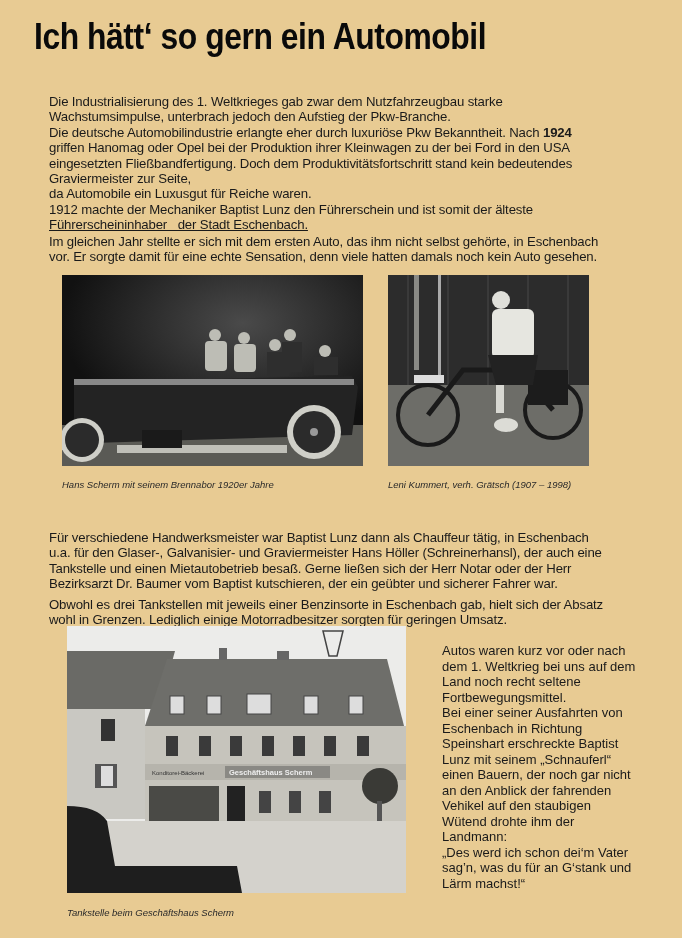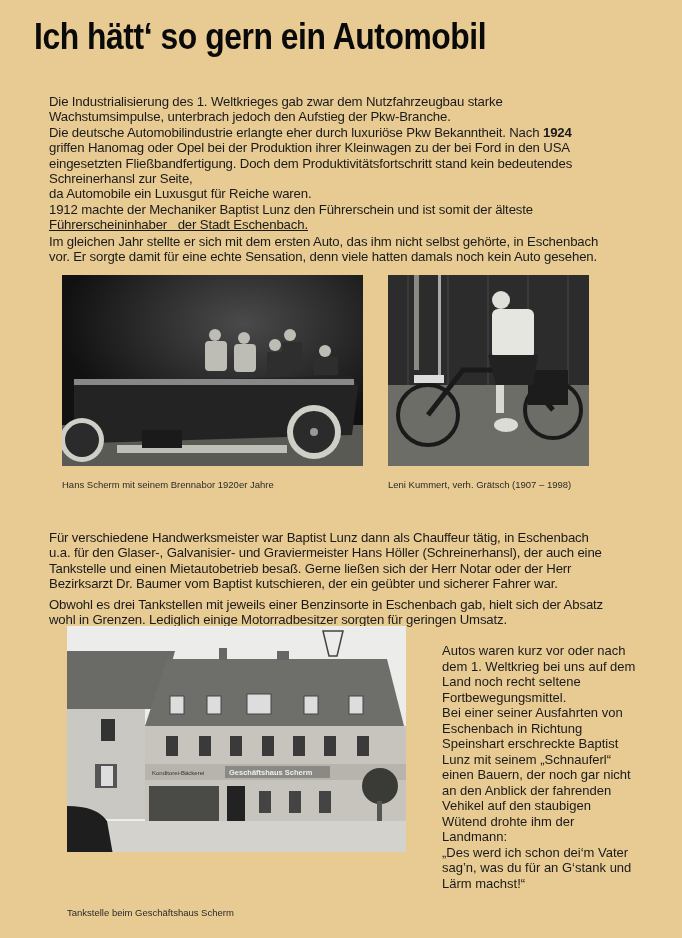--- a/index.html
+++ b/index.html
@@ -22,41 +22,41 @@
     font-size:13.2px; line-height:15.4px; margin:16px;
     letter-spacing:-0.15px;
   }
   .para .line { display:block; white-space:nowrap; }
   .para b { font-weight:bold; }
   .photo {
     position:absolute; overflow:hidden;
     background:#1c1c1c;
   }
   .caption {
-    position:absolute; font-size:9.5px;
+    position:absolute; font-style:italic; font-size:9.5px;
     color:#2a2a2a; white-space:nowrap; margin:0;
   }
   .side {
     position:absolute; left:426px; top:627px; width:225px;
     font-size:13px; line-height:15.5px; margin:16px;
   }
   .side .line { display:block; white-space:nowrap; }
 </style>
 </head>
 <body>
 
 <h1 class="title">Ich hätt‘ so gern ein Automobil</h1>
 
 <p class="para" style="top:78px;">
   <span class="line">Die Industrialisierung des 1. Weltkrieges gab zwar dem Nutzfahrzeugbau starke</span>
   <span class="line">Wachstumsimpulse, unterbrach jedoch den Aufstieg der Pkw-Branche.</span>
   <span class="line"><span>Die deutsche Automobilindustrie erlangte eher durch luxuriöse Pkw Bekanntheit. Nach </span><b>1924</b></span>
   <span class="line">griffen Hanomag oder Opel bei der Produktion ihrer Kleinwagen zu der bei Ford in den USA</span>
   <span class="line">eingesetzten Fließbandfertigung. Doch dem Produktivitätsfortschritt stand kein bedeutendes</span>
-  <span class="line">Schreinerhansl zur Seite,</span>
+  <span class="line">Graviermeister zur Seite,</span>
   <span class="line">da Automobile ein Luxusgut für Reiche waren.</span>
 </p>
 
 <p class="para" style="top:186px;">
   <span class="line" style="white-space:pre;">1912 machte der Mechaniker Baptist Lunz den Führerschein und ist somit der älteste</span>
   <span class="line" style="white-space:pre;text-decoration:underline;">Führerscheininhaber   der Stadt Eschenbach.</span>
 </p>
 
 <p class="para" style="top:218px;">
   <span class="line">Im gleichen Jahr stellte er sich mit dem ersten Auto, das ihm nicht selbst gehörte, in Eschenbach</span>
@@ -137,21 +137,21 @@
   <span class="line">u.a. für den Glaser-, Galvanisier- und Graviermeister Hans Höller (Schreinerhansl), der auch eine</span>
   <span class="line">Tankstelle und einen Mietautobetrieb besaß. Gerne ließen sich der Herr Notar oder der Herr</span>
   <span class="line">Bezirksarzt Dr. Baumer vom Baptist kutschieren, der ein geübter und sicherer Fahrer war.</span>
 </p>
 
 <p class="para" style="top:581px;">
   <span class="line">Obwohl es drei Tankstellen mit jeweils einer Benzinsorte in Eschenbach gab, hielt sich der Absatz</span>
   <span class="line">wohl in Grenzen. Lediglich einige Motorradbesitzer sorgten für geringen Umsatz.</span>
 </p>
 
-<div class="photo" style="left:67px; top:626px; width:339px; height:226px; background:#22c55e;">
+<div class="photo" style="left:67px; top:626px; width:339px; height:267px; background:#22c55e;">
   <svg width="339" height="267" viewBox="0 0 339 267">
     <rect width="339" height="267" fill="#ececea"></rect>
 
     <polygon points="0,25 108,25 92,83 0,83" fill="#6a6a66"></polygon>
     <rect x="0" y="83" width="78" height="110" fill="#c9c8c2"></rect>
     <rect x="34" y="93" width="14" height="22" fill="#333"></rect>
     <rect x="28" y="138" width="22" height="24" fill="#555"></rect>
     <rect x="34" y="140" width="12" height="20" fill="#ddd"></rect>
 
     <polygon points="100,33 320,33 337,100 78,100" fill="#6e6e6a"></polygon>

